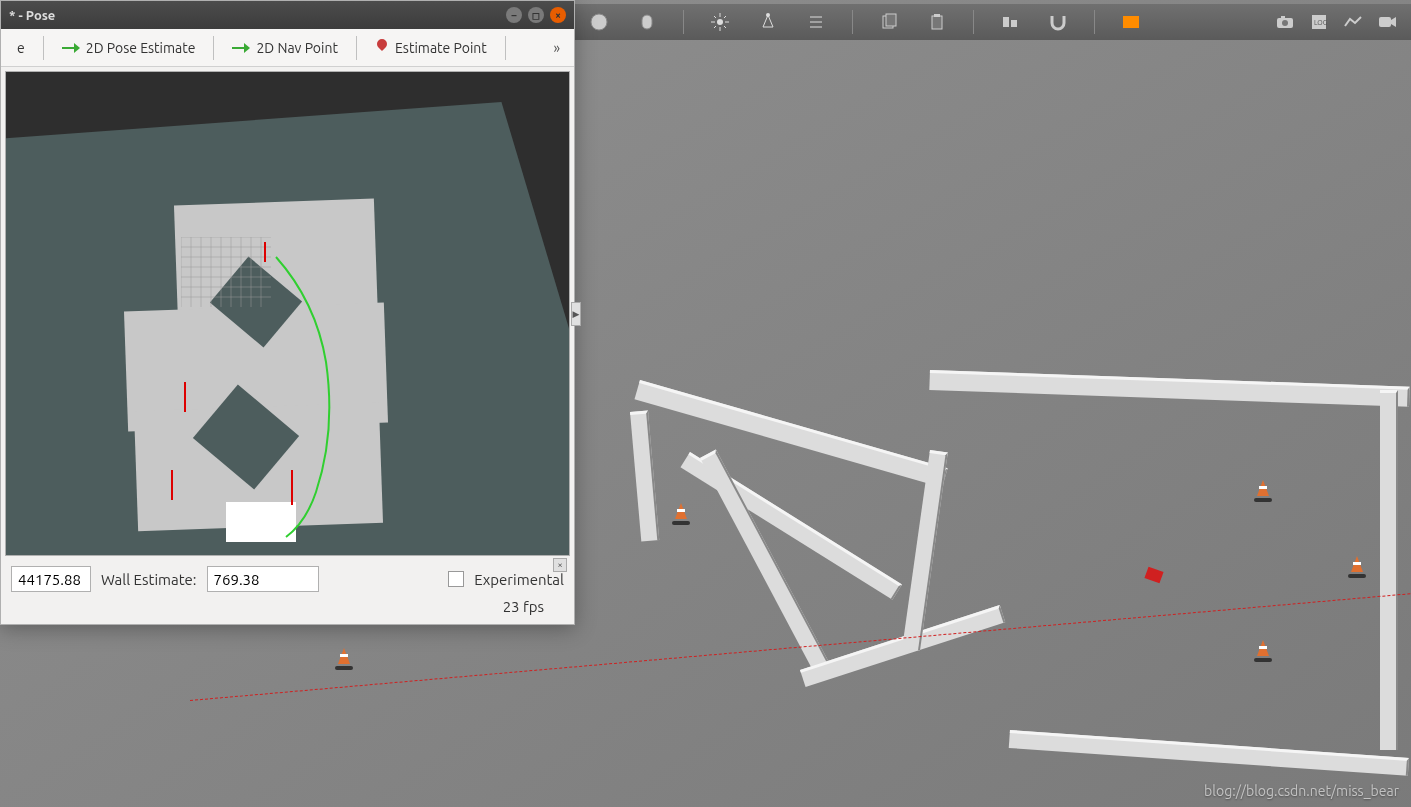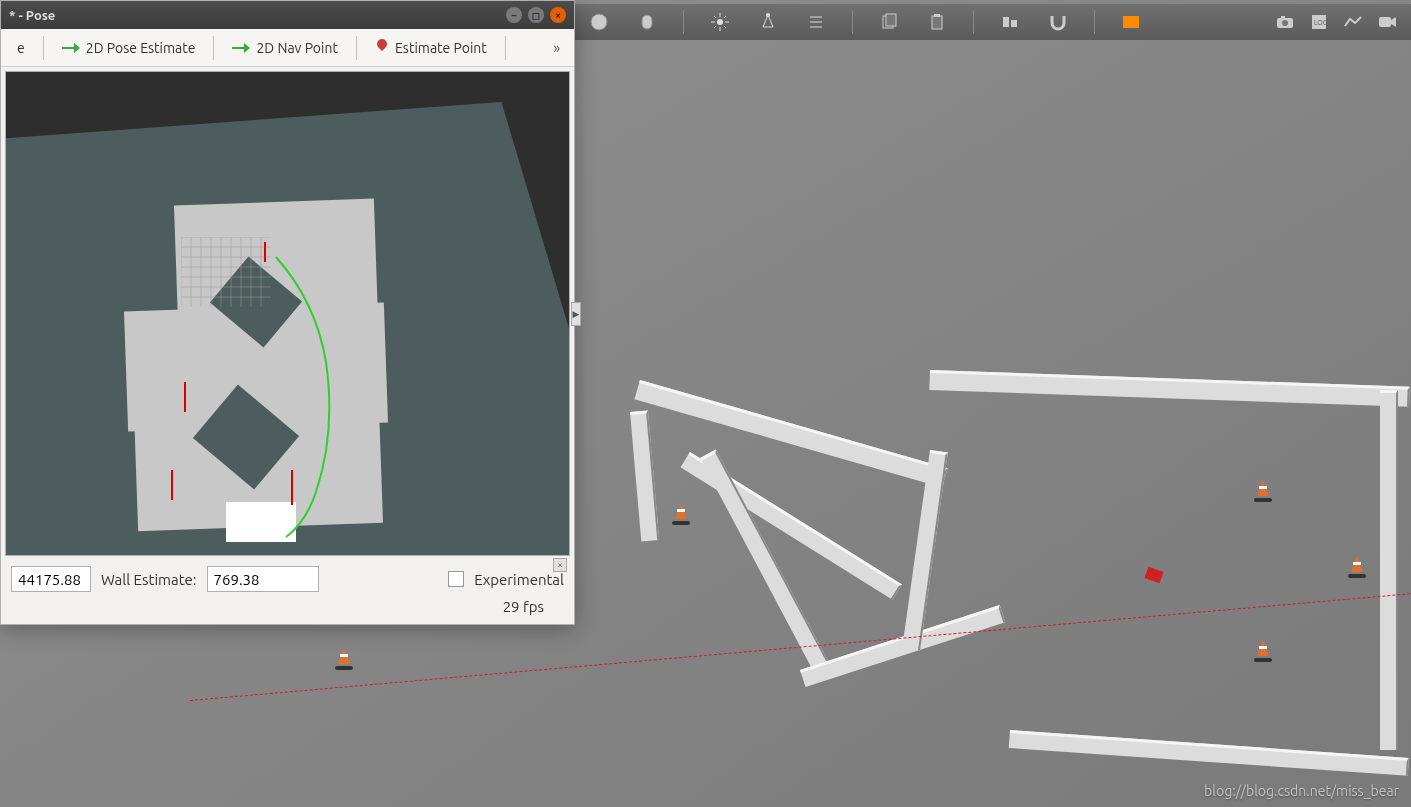--- a/index.html
+++ b/index.html
@@ -496,17 +496,17 @@
 
   <div class="rviz-status">
     <div class="status-row">
       <input class="status-input" style="width: 80px;" value="44175.88">
       <span>Wall Estimate:</span>
       <input class="status-input" style="width: 112px;" value="769.38">
       <span style="flex:1"></span>
       <span class="checkbox"></span>
       <span>Experimental</span>
     </div>
-    <div class="fps">29 fps</div>
+    <div class="fps">23 fps</div>
   </div>
 </div>
 
 <div class="watermark">blog://blog.csdn.net/miss_bear</div>
 
 </body></html>

